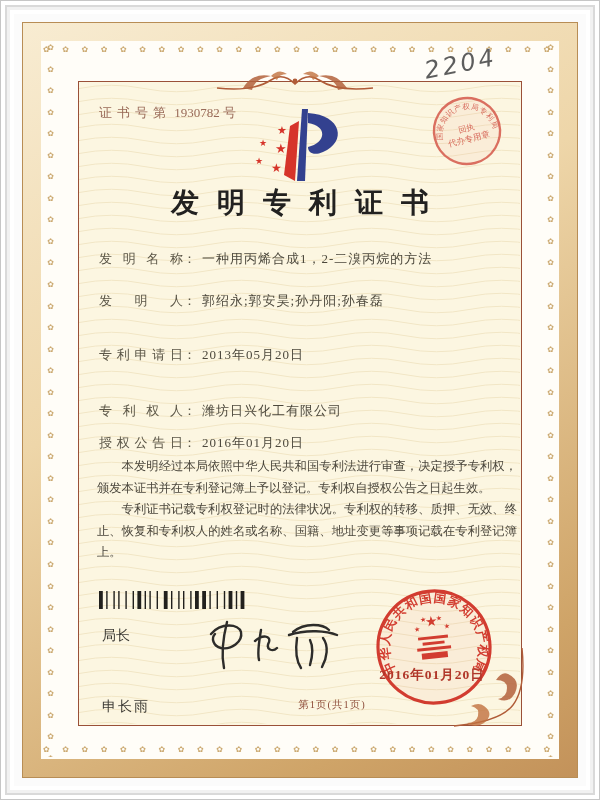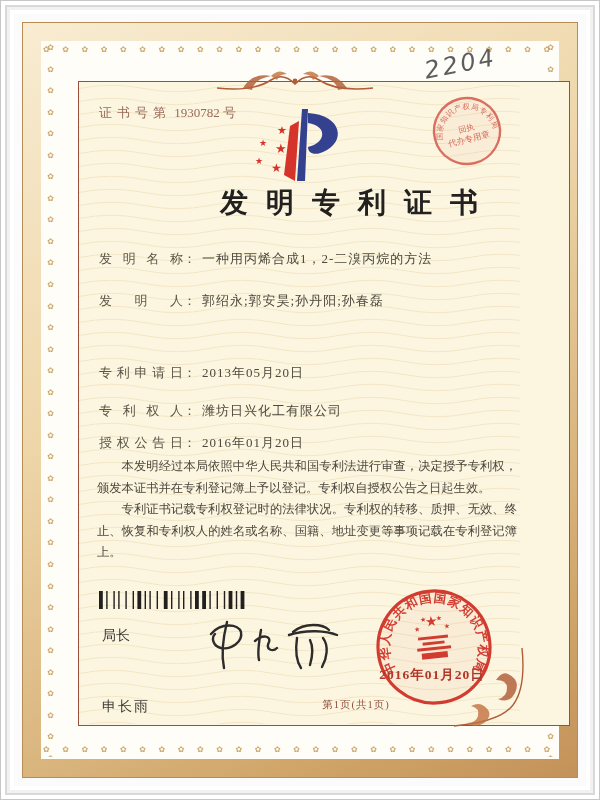--- a/index.html
+++ b/index.html
@@ -12,29 +12,29 @@
   .mat{position:absolute;inset:22px;
        background:linear-gradient(150deg,#f8ecd2 0%,#eed6a9 40%,#cfa468 85%,#c3925a 100%);
        box-shadow:inset 0 0 0 1px #b88d55;}
   .band-wrap{position:absolute;inset:41px;background:#fffdf8;}
   .band{position:absolute;color:#c6a163;font-family:"DejaVu Sans",sans-serif;
         font-size:8px;letter-spacing:5px;overflow:hidden;white-space:nowrap;opacity:.9;}
   .band-top{left:2px;right:2px;top:2px;height:14px;line-height:14px;}
   .band-bottom{left:2px;right:2px;bottom:2px;height:14px;line-height:14px;}
   .band-left{top:2px;bottom:2px;left:2px;width:14px;writing-mode:vertical-rl;line-height:14px;}
   .band-right{top:2px;bottom:2px;right:2px;width:14px;writing-mode:vertical-rl;line-height:14px;}
-  .paper{position:absolute;left:78px;top:81px;width:492px;height:645px;
+  .paper{position:absolute;left:78px;top:81px;width:444px;height:645px;
          background:#fcf6e1;border:1.6px solid #9a5038;box-sizing:border-box;}
   .waves{position:absolute;left:0;top:0;z-index:0;}
   .content{position:absolute;inset:0;z-index:1;}
   .cert-no{position:absolute;left:20px;top:22px;font-size:13px;color:#996a58;}
   .cert-no .sp{letter-spacing:5px;}
   .logo{position:absolute;left:168px;top:24px;}
   .title{position:absolute;left:0;top:102px;width:100%;text-align:center;
-         font-size:28px;font-weight:bold;color:#222120;letter-spacing:18px;text-indent:18px;padding-left:25px;}
+         font-size:28px;font-weight:bold;color:#222120;letter-spacing:18px;text-indent:18px;}
   .frow{position:absolute;left:20px;font-size:13px;color:#54503f;white-space:nowrap;}
   .frow .lbl{display:inline-block;width:84px;text-align:justify;text-align-last:justify;color:#5a5546;}
   .frow .col{color:#5a5546;}
   .frow .val{margin-left:6px;color:#4c483c;letter-spacing:1px;}
   .paras{position:absolute;left:18px;top:374px;width:420px;font-size:12.3px;
          line-height:21.5px;color:#4a463c;text-align:justify;}
   .paras p{margin:0;text-indent:2em;}
   .barcode{position:absolute;left:20px;top:509px;}
   .director-label{position:absolute;left:23px;top:545px;font-size:14px;color:#3c3a34;
                   font-family:"Liberation Sans",sans-serif;}
@@ -98,21 +98,21 @@
       </svg>
 
       <div class="title">发明专利证书</div>
 
       <div class="frow" style="top:168px">
         <span class="lbl">发明名称</span><span class="col">：</span><span class="val">一种用丙烯合成1，2-二溴丙烷的方法</span>
       </div>
       <div class="frow" style="top:210px">
         <span class="lbl">发明人</span><span class="col">：</span><span class="val">郭绍永;郭安昊;孙丹阳;孙春磊</span>
       </div>
-      <div class="frow" style="top:282px">
+      <div class="frow" style="top:264px">
         <span class="lbl">专利申请日</span><span class="col">：</span><span class="val">2013年05月20日</span>
       </div>
       <div class="frow" style="top:320px">
         <span class="lbl">专利权人</span><span class="col">：</span><span class="val">潍坊日兴化工有限公司</span>
       </div>
       <div class="frow" style="top:352px">
         <span class="lbl">授权公告日</span><span class="col">：</span><span class="val">2016年01月20日</span>
       </div>
 
       <div class="paras">

